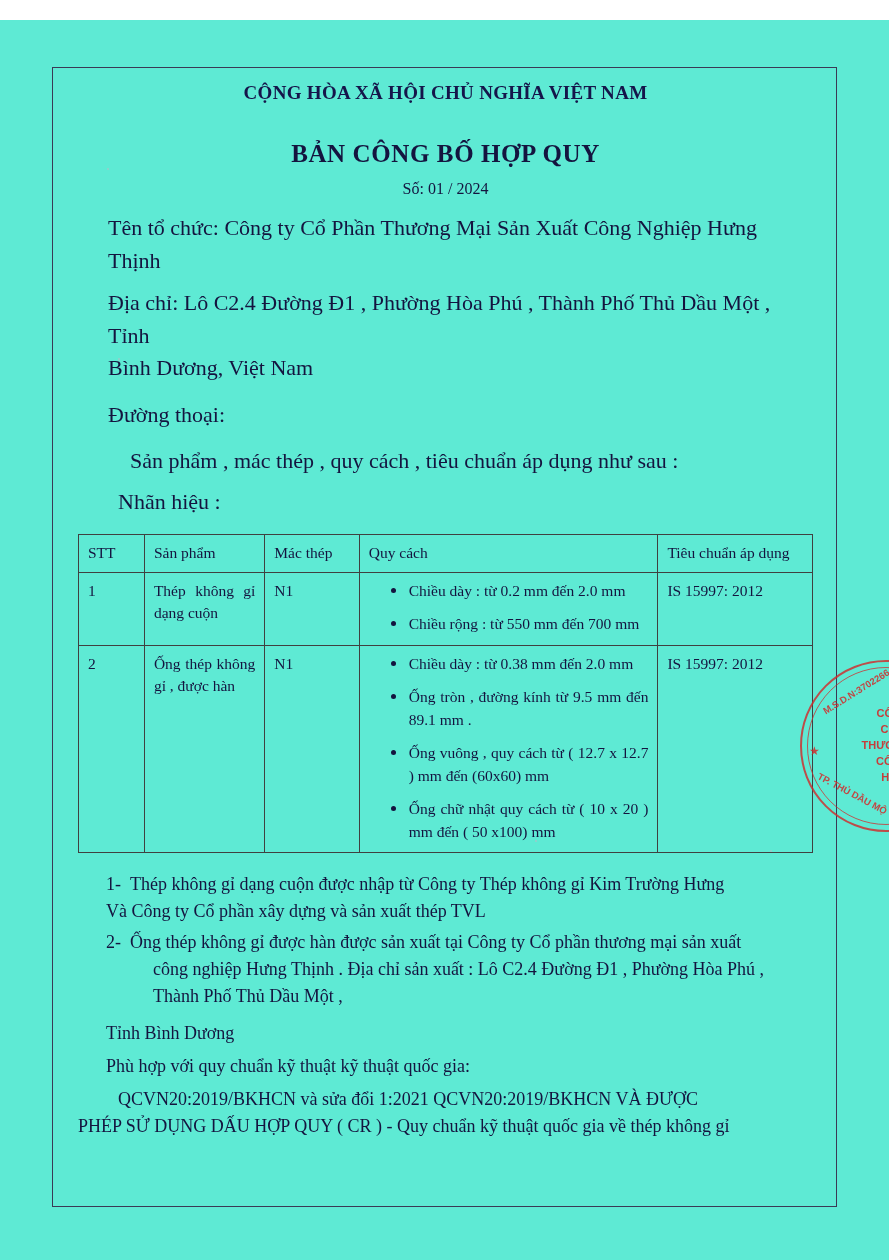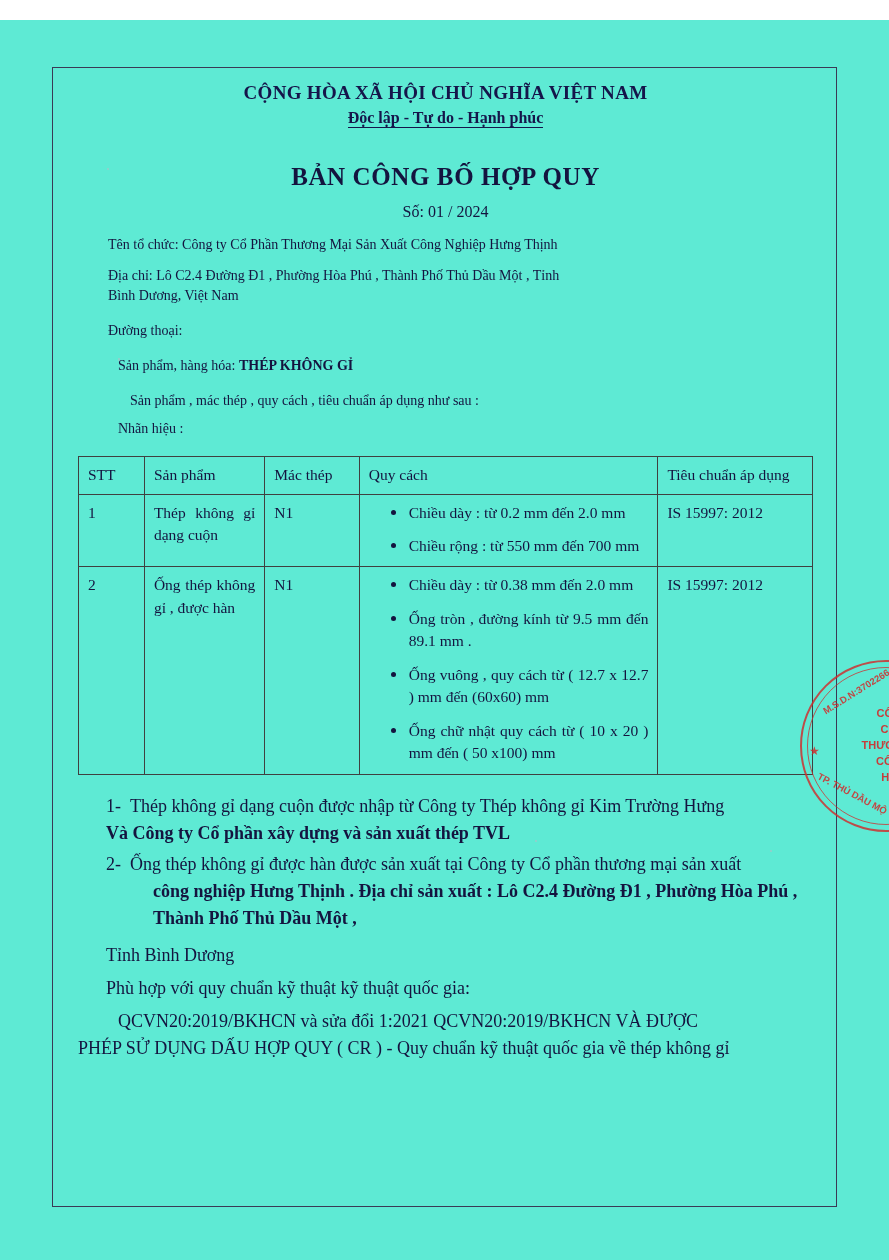--- a/index.html
+++ b/index.html
@@ -62,21 +62,21 @@
     letter-spacing: 0.6px;
     margin-top: 36px;
     color: #14143f;
   }
   .doc-number {
     font-size: 16px;
     margin-top: 12px;
     color: #14143f;
   }
   .para {
-    font-size: 14px;
+    font-size: 22px;
     line-height: 1.48;
     margin-top: 14px;
     color: #14143f;
   }
   .para.indent1 { margin-left: 30px; }
   .para.indent2 { margin-left: 40px; }
   .para.indent3 { margin-left: 52px; }
   .bold { font-weight: bold; }
   
   table.spec {
@@ -132,21 +132,20 @@
     color: #14143f;
     margin-left: 28px;
   }
   .note-num { width: 24px; flex: none; }
   .note-txt { flex: 1; }
   .note-cont {
     font-size: 18px;
     line-height: 1.5;
     color: #14143f;
     margin-left: 28px;
-    font-weight: bold;
   }
   .note-cont.deep { margin-left: 75px; }
   .tail {
     font-size: 18px;
     line-height: 1.5;
     color: #14143f;
     margin-left: 28px;
     margin-top: 10px;
   }
   .tail-just {
@@ -229,31 +228,29 @@
   <div class="scan-frame"></div>
 
   <div class="speck" style="left:107px; top:148px; width:2px; height:2px;"></div>
   <div class="speck" style="left:118px; top:338px; width:2px; height:3px;"></div>
   <div class="speck" style="left:770px; top:830px; width:2px; height:2px;"></div>
   <div class="speck" style="left:535px; top:820px; width:2px; height:2px;"></div>
 
   <div class="content">
 
     <div class="center nat-title">CỘNG HÒA XÃ HỘI CHỦ NGHĨA VIỆT NAM</div>
-    <div class="center nat-sub"><span>Độc lập - Tự do - Hạnh phúc</span></div>
 
     <div class="center doc-title">BẢN CÔNG BỐ HỢP QUY</div>
     <div class="center doc-number">Số: 01 / 2024</div>
 
     <div class="para indent1">Tên tổ chức: Công ty Cổ Phần Thương Mại Sản Xuất Công Nghiệp Hưng Thịnh</div>
     <div class="para indent1" style="margin-top:10px;">Địa chỉ: Lô C2.4 Đường Đ1 , Phường Hòa Phú , Thành Phố Thủ Dầu Một , Tỉnh</div>
     <div class="para indent1" style="margin-top:0;">Bình Dương, Việt Nam</div>
     <div class="para indent1">Đường thoại:</div>
 
-    <div class="para indent2"><span>Sản phẩm, hàng hóa: </span><span class="bold">THÉP KHÔNG GỈ</span></div>
     <div class="para indent3" style="margin-top:14px;">Sản phẩm , mác thép , quy cách , tiêu chuẩn áp dụng như sau :</div>
     <div class="para indent2" style="margin-top:8px;">Nhãn hiệu :</div>
 
     <table class="spec">
       <thead>
         <tr>
           <th class="col-stt">STT</th>
           <th class="col-sp">Sản phẩm</th>
           <th class="col-mac">Mác thép</th>
           <th class="col-qc">Quy cách</th>

